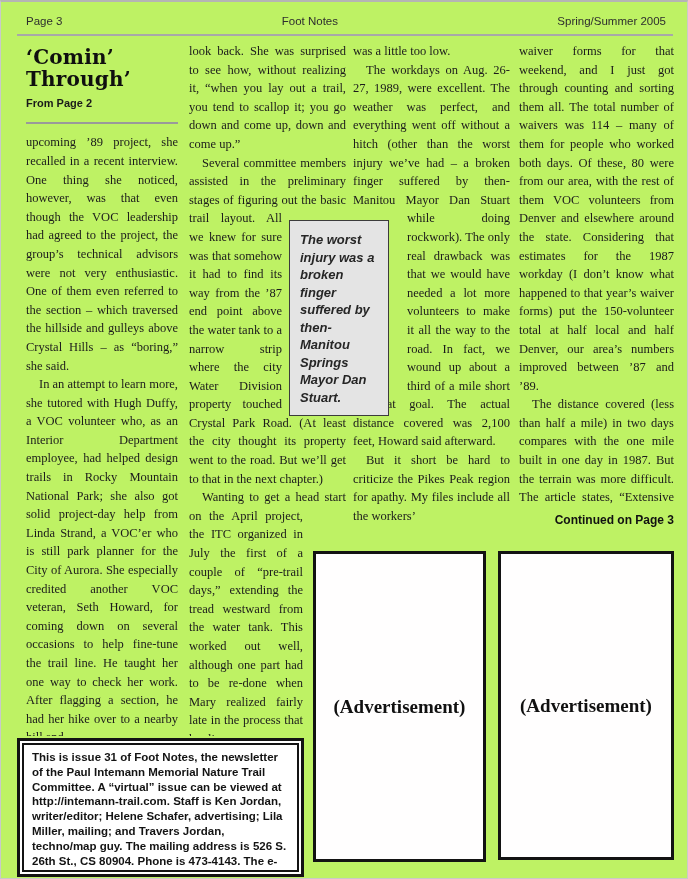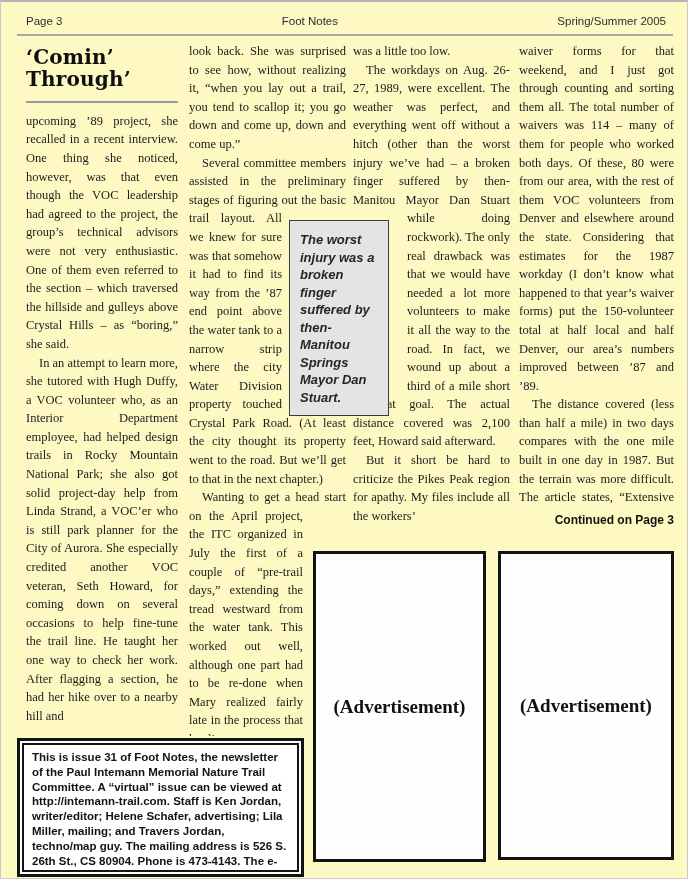--- a/index.html
+++ b/index.html
@@ -1,19 +1,19 @@
 <!DOCTYPE html>
 <html><head>
 <meta charset="utf-8">
 <style>
   html,body { margin:0; padding:0; background:#e8e8e8; }
   * { box-sizing:border-box; }
   .page {
     position:relative; width:688px; height:879px; margin:0 auto;
-    background:#fef9c3; overflow:hidden;
+    background:#bef264; overflow:hidden;
     border:1px solid #c9c9c9; border-top:2px solid #b5b5b5;
     font-family:"Liberation Serif", serif; color:#1b1b1b;
   }
   
   .header {
     position:absolute; left:25px; top:13px; width:640px;
     display:flex; justify-content:space-between; align-items:baseline;
     font-family:"Liberation Sans", sans-serif; font-size:11.5px; color:#2e2e2e;
   }
   .top-rule { position:absolute; left:16px; top:32px; width:656px; height:0;
@@ -72,20 +72,21 @@
 
   <div class="header">
     <span>Page 3</span>
     <span>Foot Notes</span>
     <span>Spring/Summer 2005</span>
   </div>
   <div class="top-rule"></div>
 
   <div class="col col-1">
     <div class="headline">‘Comin’ Through’</div>
+    <div class="from-page">From Page 2</div>
     <hr class="head-rule">
     <p>upcoming ’89 project, she recalled in a recent interview. One thing she noticed, however, was that even though the VOC leadership had agreed to the project, the group’s technical advisors were not very enthusiastic. One of them even referred to the section – which traversed the hillside and gulleys above Crystal Hills – as “boring,” she said.</p>
     <p class="indent">In an attempt to learn more, she tutored with Hugh Duffy, a VOC volunteer who, as an Interior Department employee, had helped design trails in Rocky Mountain National Park; she also got solid project-day help from Linda Strand, a VOC’er who is still park planner for the City of Aurora. She especially credited another VOC veteran, Seth Howard, for coming down on several occasions to help fine-tune the trail line. He taught her one way to check her work. After flagging a section, he had her hike over to a nearby hill and</p>
   </div>
 
   <div class="col col-2">
     <p>look back. She was surprised to see how, without realizing it, “when you lay out a trail, you tend to scallop it; you go down and come up, down and come up.”</p>
     <p class="indent"><span>Several committee members assisted in the preliminary stages of figuring out the</span> <span class="sp sp-quote-r"></span><span>basic trail layout. All we knew for sure was that somehow it had to find its way from the ’87 end point above the water tank to a narrow strip where the city Water Division property touched Crystal Park Road. (At least the city thought its property went to the road. But we’ll get to that in the next chapter.)</span></p>
     <p class="indent"><span>Wanting to get a head start on the April project,</span> <span class="sp sp-ad-r"></span><span>the ITC organized in July the first of a couple of “pre-trail days,” extending the tread westward from the water tank. This worked out well, although one part had to be re-done when Mary realized fairly late in the process that her line</span></p>
   </div>

